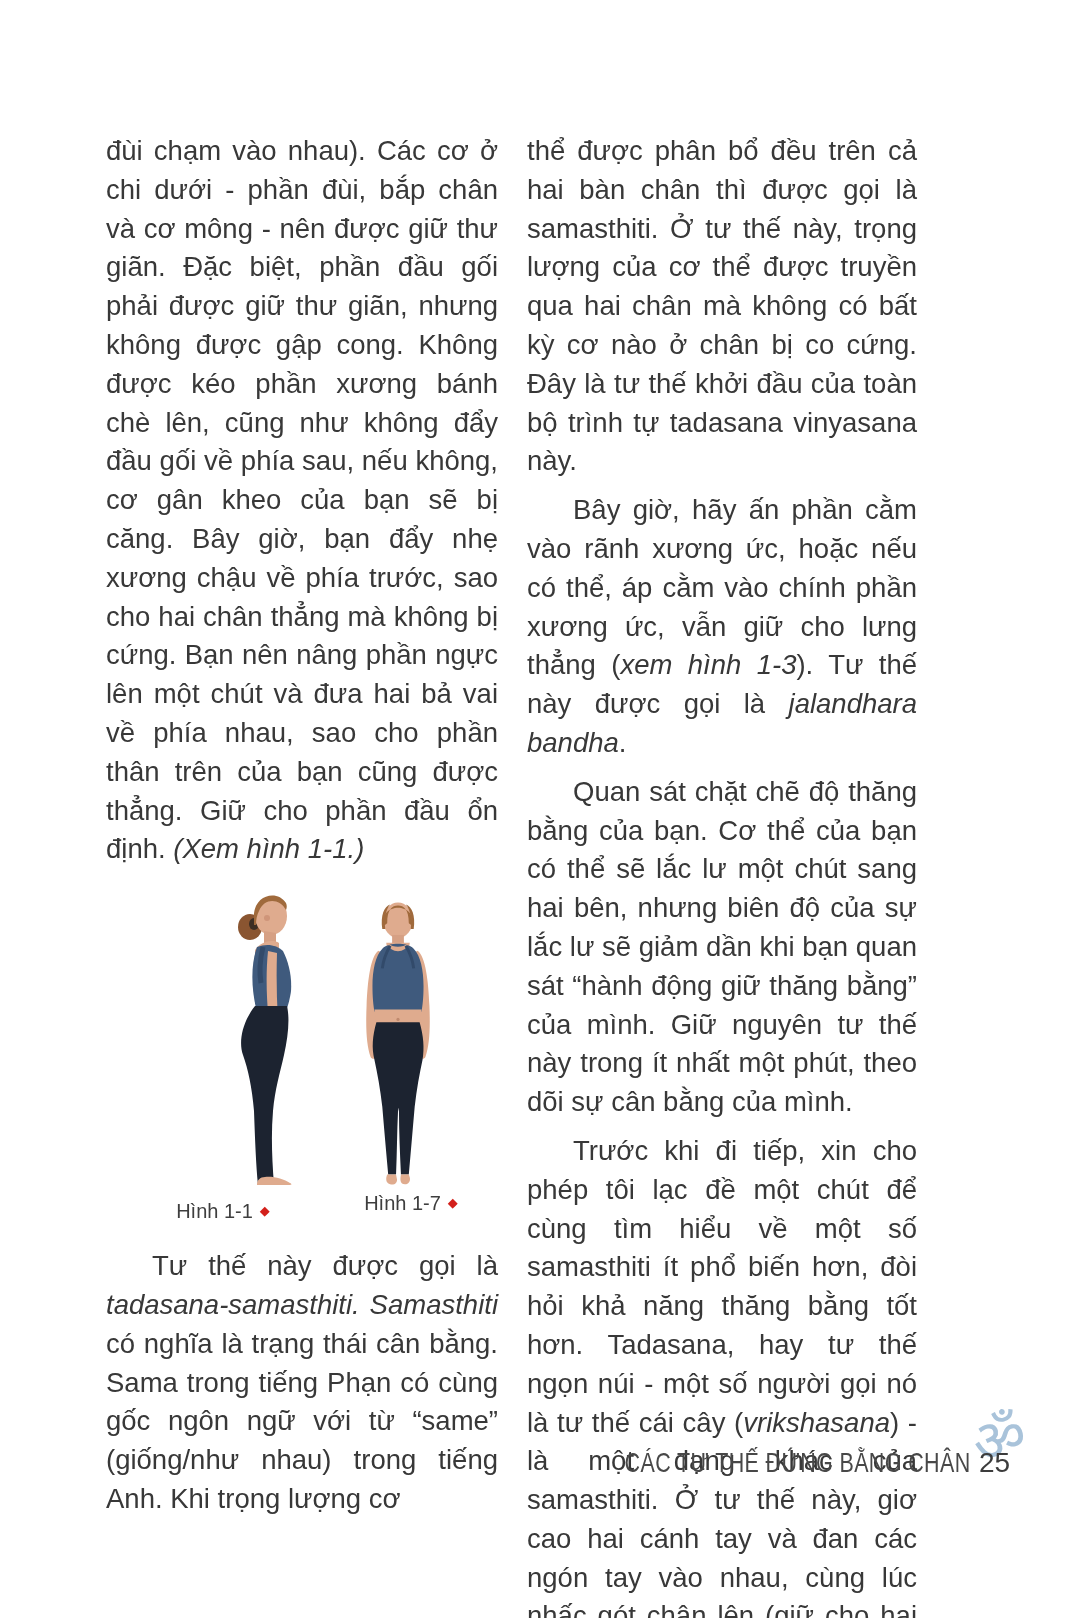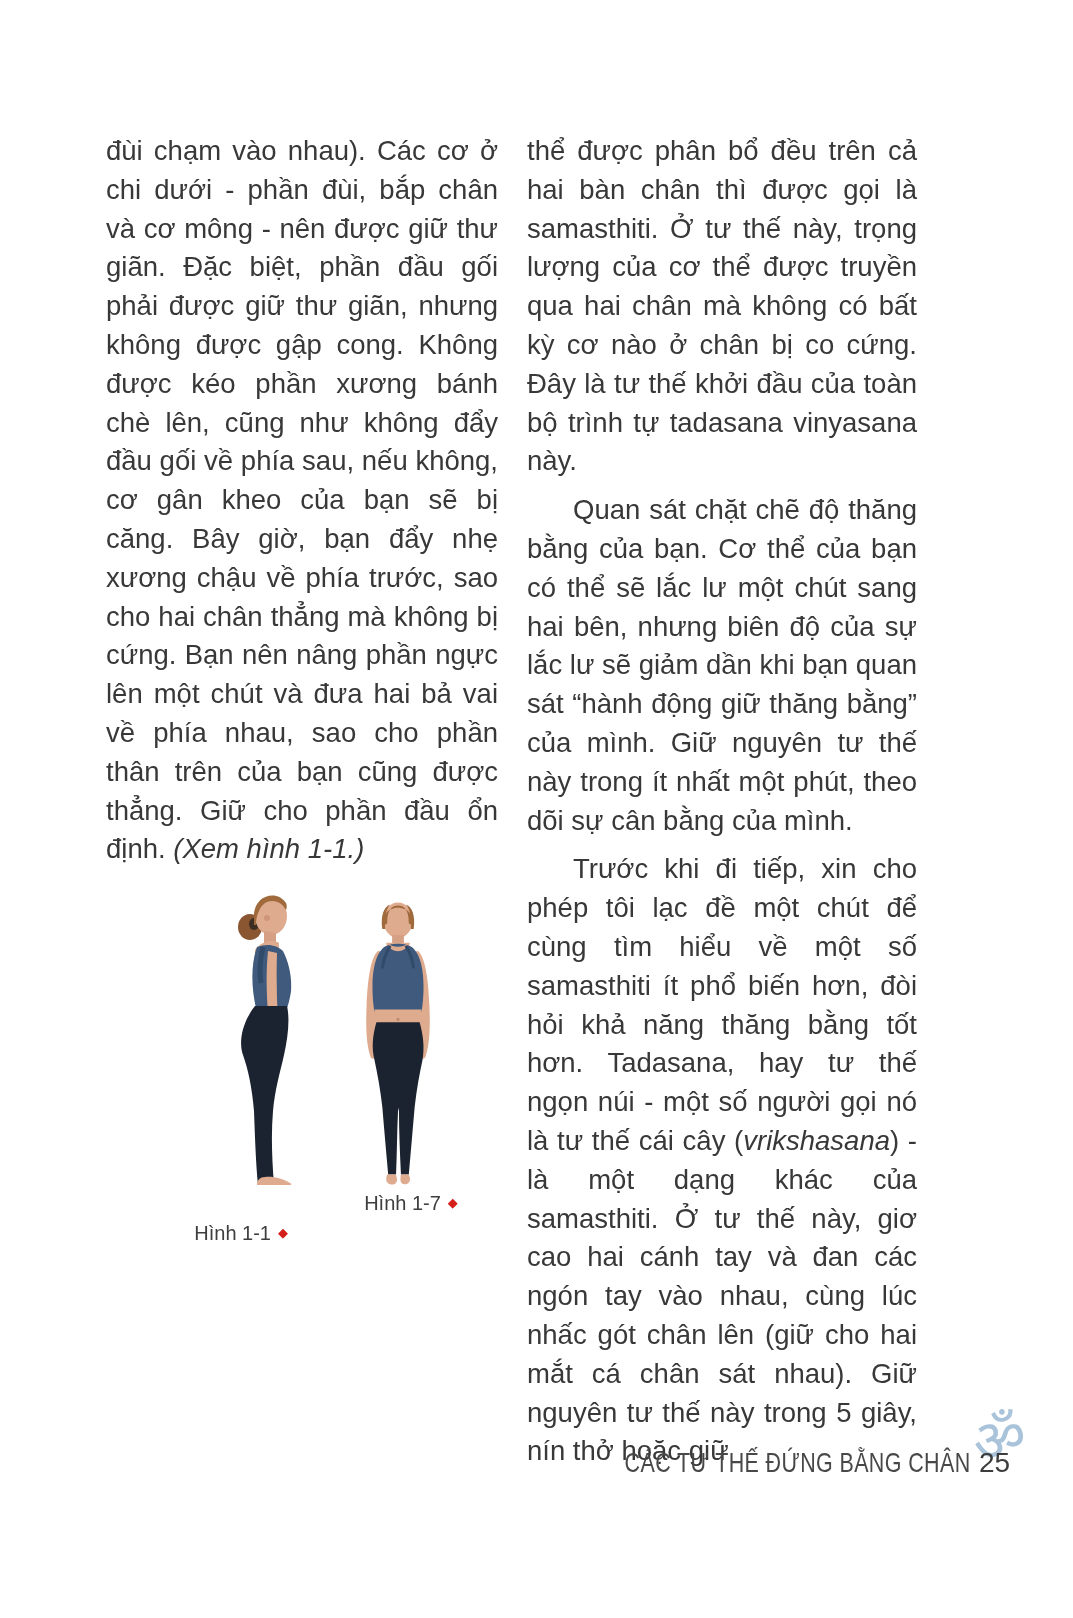--- a/index.html
+++ b/index.html
@@ -22,21 +22,21 @@
   
   .fig-block { position:relative; height:362px; margin:4px 0 6px 0; }
   .fig-photo { position:absolute; }
   .fig-photo-1 { left:86px;  top:8px;  width:132px; height:310px; }
   .fig-photo-2 { left:238px; top:12px; width:108px; height:300px; }
   .fig-caption {
     position:absolute; width:130px; text-align:center;
     font-size:20px; line-height:24px; color:#3e3e3e; text-indent:0;
     white-space:nowrap;
   }
-  .fig-caption-1 { left:52px;  top:342px;text-align:right; }
+  .fig-caption-1 { left:52px;  top:320px; }
   .fig-caption-2 { left:240px; top:312px; }
   .diamond-marker { color:#d3201b; font-size:13px; margin-left:7px; vertical-align:3px; }
 
   
   .footer {
     position:absolute; top:1436px; left:527px; width:392px;
     text-align:right; white-space:nowrap; line-height:46px;
   }
   .footer-title {
     display:inline-block; font-size:27.5px; color:#484848;
@@ -112,25 +112,27 @@
         <path d="M33,131 C29,145 28,157 31,169 C34,183 37,199 39,217 C41,241 43,264 45,286 L53,286 C54,264 54,242 55,222 C55,217 55,217 56,222 C56,242 57,264 58,286 L66,286 C68,264 70,240 72,217 C74,199 77,183 80,169 C82,157 81,145 77,131 Z" fill="#1c2330"></path>
 
         <path d="M44,286 C42,291 43,295 47,296 C51,297 54,295 54,291 L53,286 Z" fill="#dfab8e"></path>
         <path d="M58,286 C57,291 57,296 62,296 C66,296 68,292 67,289 L66,286 Z" fill="#dfab8e"></path>
       </svg>
 
       <div class="fig-caption fig-caption-1"><span>Hình 1-1</span><span class="diamond-marker">◆</span></div>
       <div class="fig-caption fig-caption-2"><span>Hình 1-7</span><span class="diamond-marker">◆</span></div>
     </div>
 
+    <p class="para indent"><span>Tư thế này được gọi là </span><span class="it">tadasana-samasthiti. Samasthiti</span><span> có nghĩa là trạng thái cân bằng. Sama trong tiếng Phạn có cùng gốc ngôn ngữ với từ “same” (giống/như nhau) trong tiếng Anh. Khi trọng lượng cơ</span></p>
   </div>
 
   <div class="col col-right">
     <p class="para"><span>thể được phân bổ đều trên cả hai bàn chân thì được gọi là samasthiti. Ở tư thế này, trọng lượng của cơ thể được truyền qua hai chân mà không có bất kỳ cơ nào ở chân bị co cứng. Đây là tư thế khởi đầu của toàn bộ trình tự tadasana vinyasana này.</span></p>
 
+    <p class="para indent"><span>Bây giờ, hãy ấn phần cằm vào rãnh xương ức, hoặc nếu có thể, áp cằm vào chính phần xương ức, vẫn giữ cho lưng thẳng (</span><span class="it">xem hình 1-3</span><span>). Tư thế này được gọi là </span><span class="it">jalandhara bandha</span><span>.</span></p>
 
     <p class="para indent"><span>Quan sát chặt chẽ độ thăng bằng của bạn. Cơ thể của bạn có thể sẽ lắc lư một chút sang hai bên, nhưng biên độ của sự lắc lư sẽ giảm dần khi bạn quan sát “hành động giữ thăng bằng” của mình. Giữ nguyên tư thế này trong ít nhất một phút, theo dõi sự cân bằng của mình.</span></p>
 
     <p class="para indent"><span>Trước khi đi tiếp, xin cho phép tôi lạc đề một chút để cùng tìm hiểu về một số samasthiti ít phổ biến hơn, đòi hỏi khả năng thăng bằng tốt hơn. Tadasana, hay tư thế ngọn núi - một số người gọi nó là tư thế cái cây (</span><span class="it">vrikshasana</span><span>) - là một dạng khác của samasthiti. Ở tư thế này, giơ cao hai cánh tay và đan các ngón tay vào nhau, cùng lúc nhấc gót chân lên (giữ cho hai mắt cá chân sát nhau). Giữ nguyên tư thế này trong 5 giây, nín thở hoặc giữ</span></p>
   </div>
 
   <div class="footer">
     <span class="footer-title">CÁC TƯ THẾ ĐỨNG BẰNG CHÂN</span>
     <span class="pgnum-wrap">
       <span class="om-glyph">ॐ</span>

